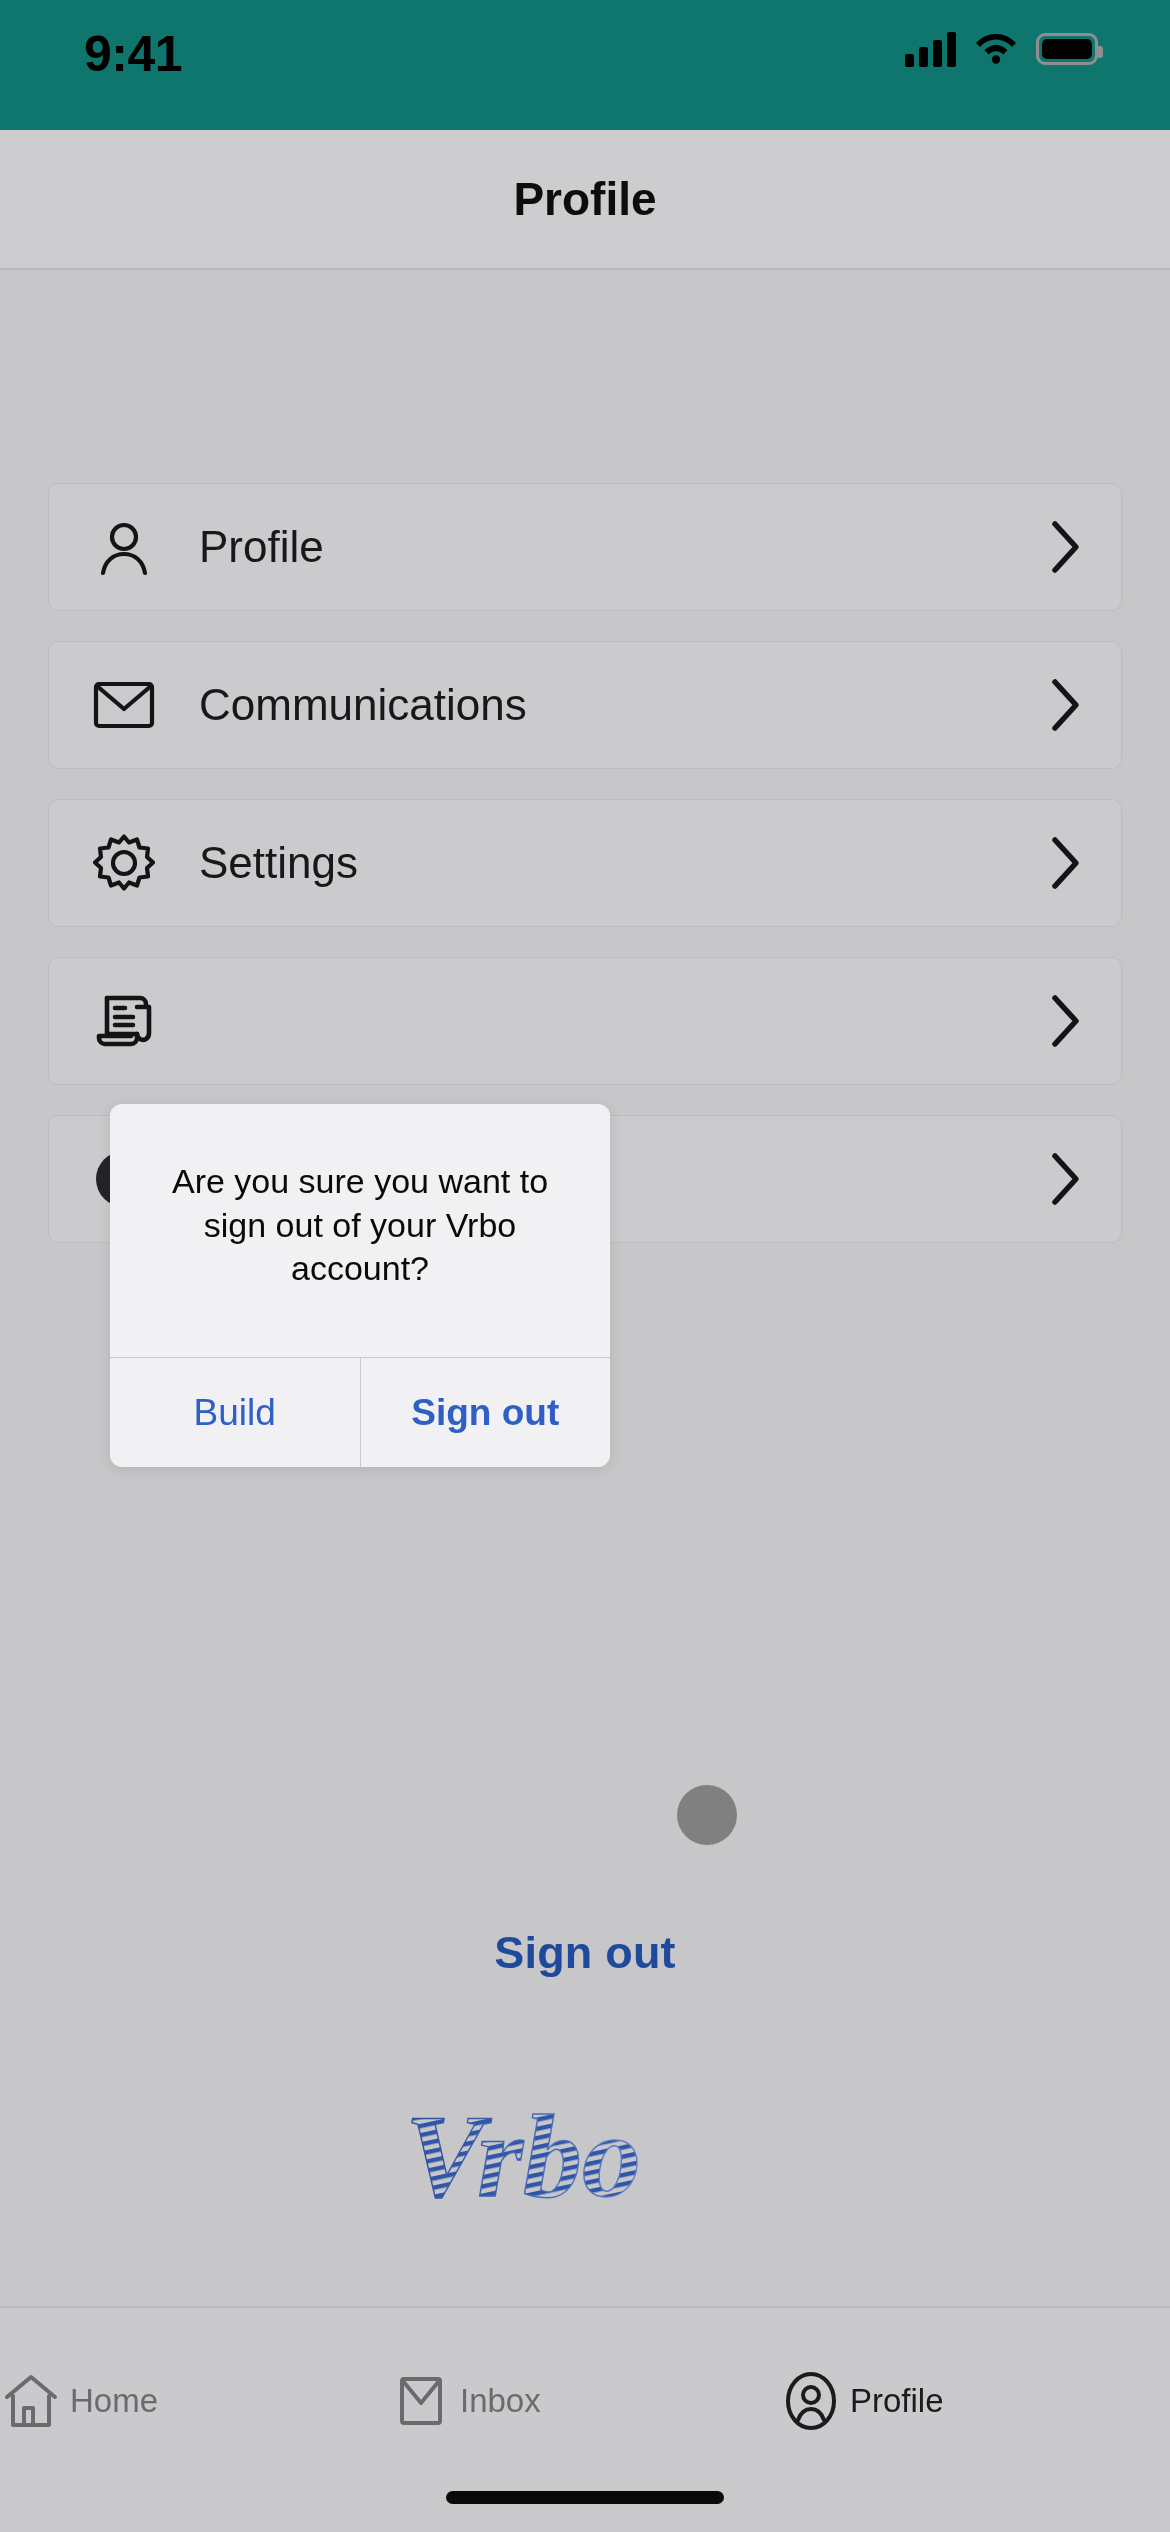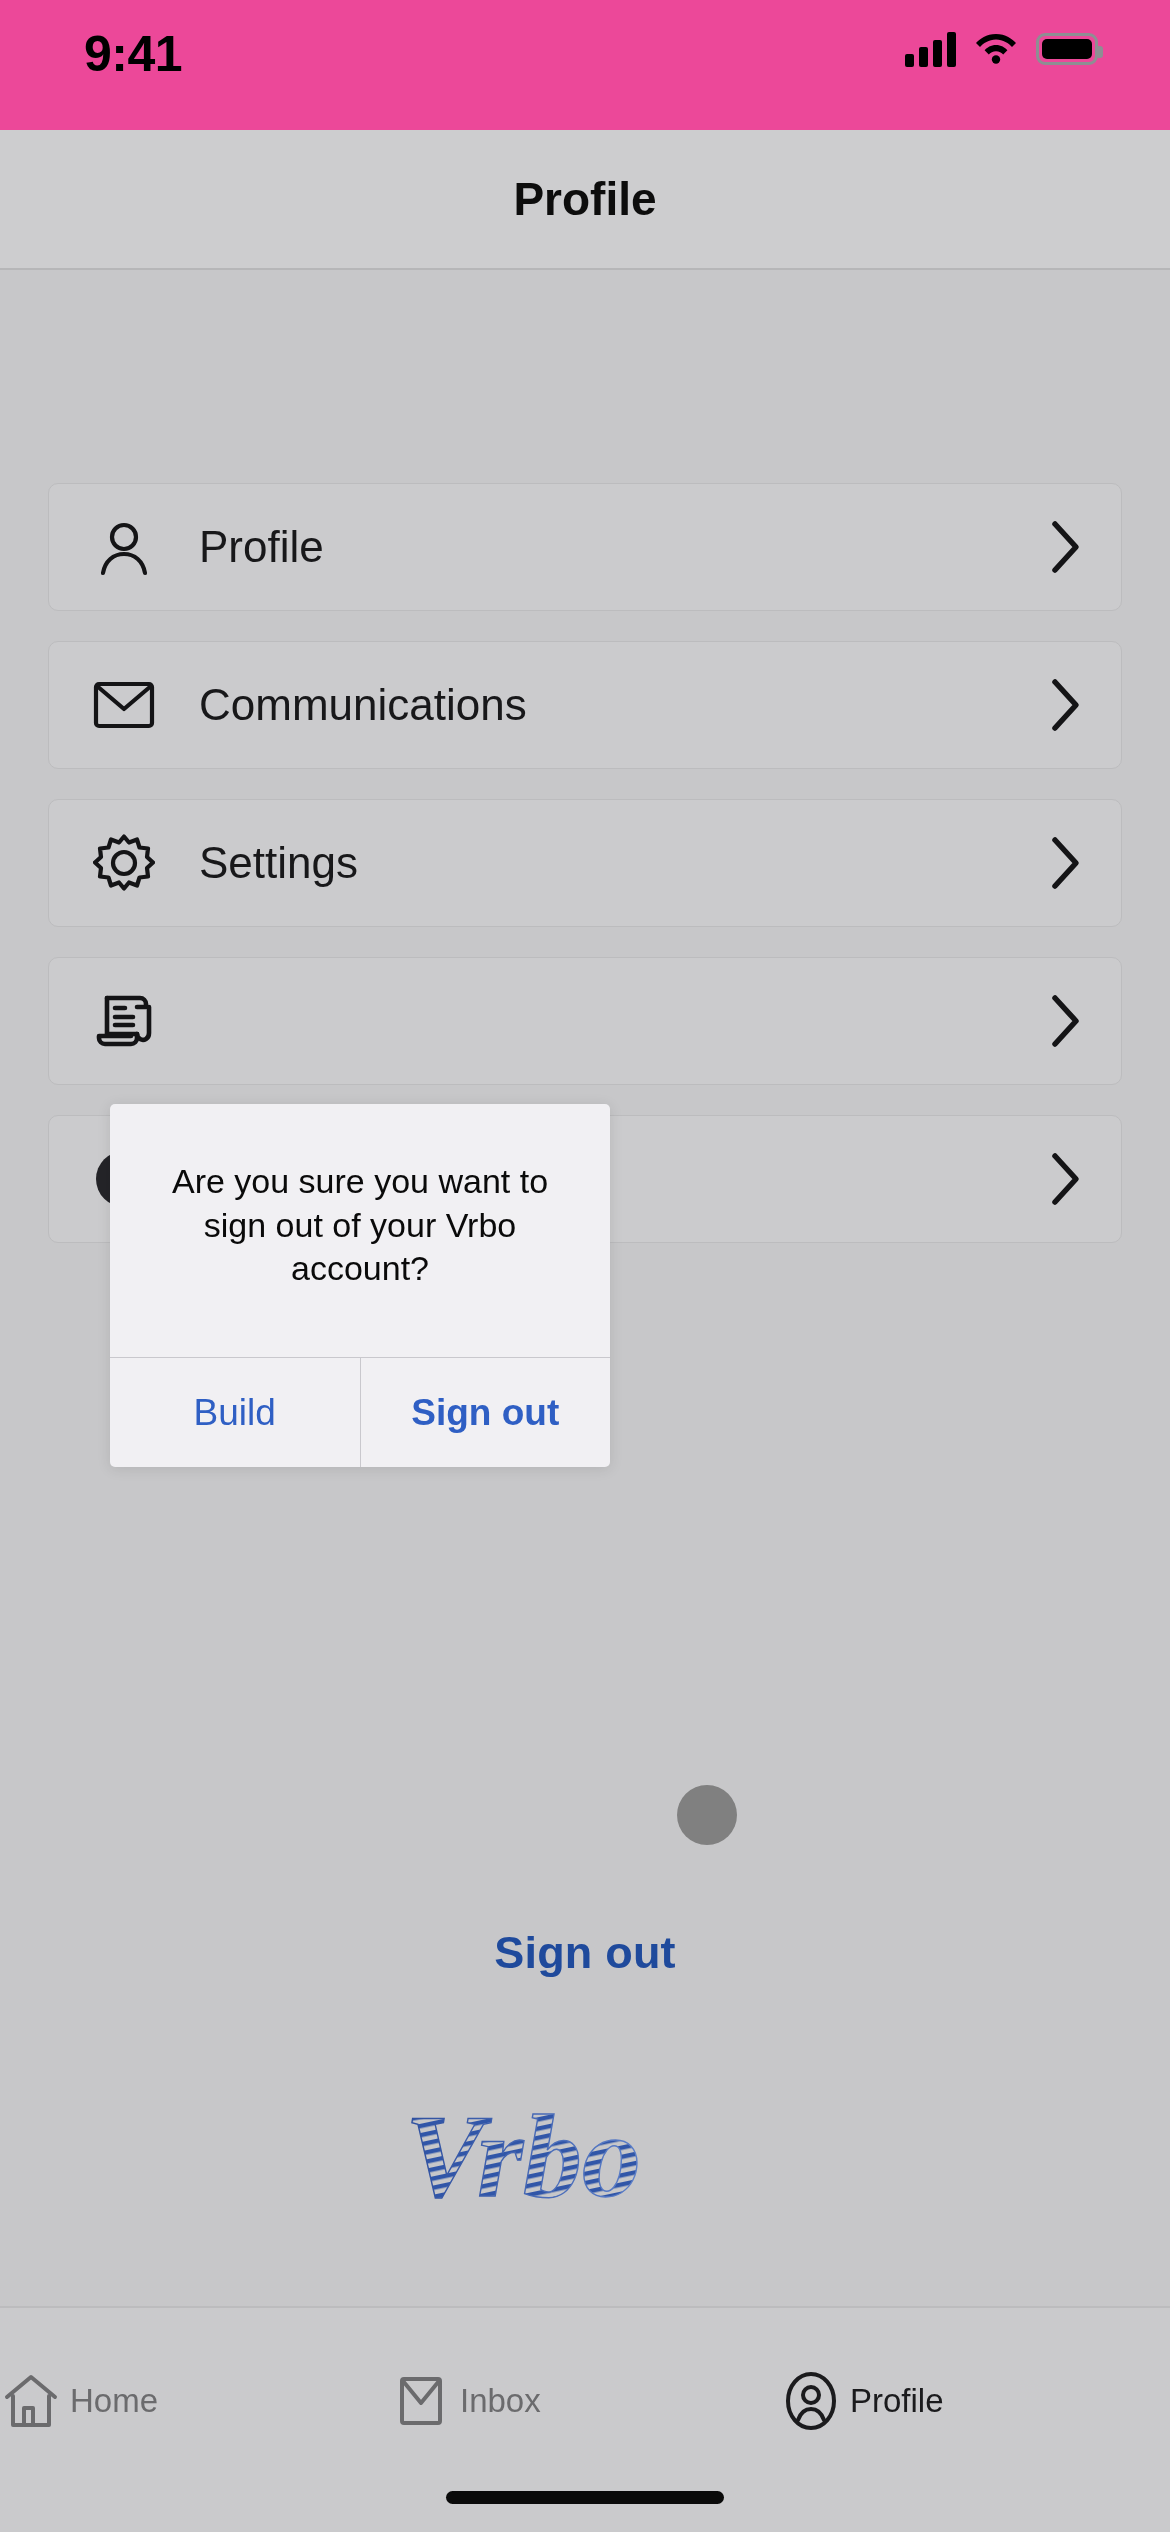--- a/index.html
+++ b/index.html
@@ -13,21 +13,21 @@
     position: relative;
     width: 1170px; height: 2532px;
     background: #c7c7c9;
     overflow: hidden;
   }
 
   
   #statusbar {
     position: absolute; top: 0; left: 0;
     width: 1170px; height: 130px;
-    background: #ec4899;
+    background: #0f766e;
     padding-left: 48px;
   }
   #status-time {
     position: absolute; left: 84px; top: 25px;
     font-size: 50px; font-weight: 600; color: #000;
     letter-spacing: -0.5px;
   }
   #status-icons {
     position: absolute; right: 72px; top: 30px;
     display: flex; align-items: center; gap: 18px;
@@ -92,21 +92,21 @@
     width: 110px; display: flex; align-items: center; justify-content: center;
     flex: none;
   }
   .chev svg { display: block; }
 
   
   #dialog {
     position: absolute; left: 110px; top: 1104px;
     width: 500px; height: 363px;
     background: #f1f0f3;
-    border-radius: 5px;
+    border-radius: 12px;
     overflow: hidden;
     box-shadow: 0 2px 14px rgba(0,0,0,.10);
     font-family: "Liberation Sans", sans-serif;
     z-index: 30;
   }
   #dialog-message {
     padding: 56px 40px 0 40px;
     text-align: center;
     font-size: 34px; line-height: 1.28; color: #0a0a0a;
   }

